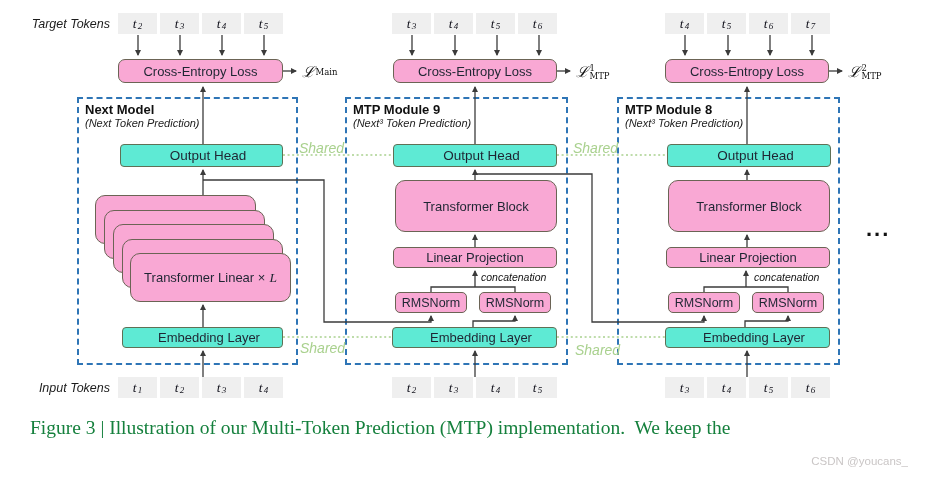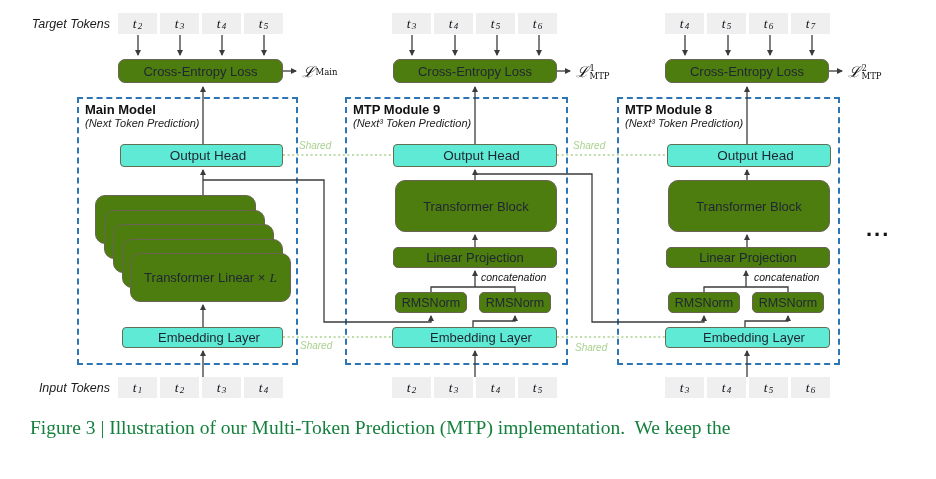--- a/index.html
+++ b/index.html
@@ -2,33 +2,33 @@
 <html><head>
 <meta charset="utf-8">
 <style>
   html,body{margin:0;padding:0;background:#ffffff;}
   .canvas{position:relative;width:936px;height:479px;background:#fff;overflow:hidden;
           font-family:"Liberation Sans",sans-serif;}
   .module{position:absolute;border:2px dashed #2E75B6;z-index:1;box-sizing:border-box;background:transparent;}
   .wires{position:absolute;left:0;top:0;z-index:2;}
   .box{position:absolute;display:flex;align-items:center;justify-content:center;
        font-size:13px;color:#1f2633;z-index:3;box-sizing:border-box;text-align:center;}
-  .yellow{background:#4d7c0f;border:1.2px solid #6b6455;border-radius:5px;}
+  .yellow{background:#f9a8d4;border:1.2px solid #6b6455;border-radius:5px;}
   .green{background:#5eead4;border:1.2px solid #5f7055;border-radius:4px;padding-left:13px;}
   .biground{border-radius:10px;}
   .stackbox{width:161px;height:49px;}
   .tokens{position:absolute;display:flex;gap:3px;z-index:3;}
   .tok{width:39px;height:21px;background:#efefef;display:flex;align-items:center;justify-content:center;
        font-family:"Liberation Serif",serif;font-style:italic;font-size:13.5px;color:#15151f;}
   .tok sub{font-size:9px;line-height:8px;margin-left:1px;transform:translateY(2px);}
   .side-label{position:absolute;font-style:italic;font-size:12.5px;color:#1c1c1c;z-index:3;
               width:82px;text-align:right;}
   .mod-title{position:absolute;font-weight:bold;font-size:13px;color:#101010;z-index:3;}
   .mod-sub{position:absolute;font-style:italic;font-size:11px;color:#222;z-index:3;}
-  .shared{position:absolute;font-style:italic;font-size:10px;color:#A9D18E;z-index:3;text-align:center;}
+  .shared{position:absolute;font-style:italic;font-size:14px;color:#A9D18E;z-index:3;text-align:center;}
   .loss{position:absolute;font-family:"DejaVu Serif","Liberation Serif",serif;font-style:italic;
         font-size:15px;color:#101010;z-index:3;display:flex;align-items:center;}
   .supsub{display:inline-flex;flex-direction:column;align-items:flex-start;font-style:normal;
           font-size:8.5px;line-height:8px;margin-left:1px;transform:translateY(1px);}
   .concat{position:absolute;font-style:italic;font-size:10.5px;color:#111;z-index:4;}
   .dots{position:absolute;font-size:22px;font-weight:bold;color:#111;z-index:3;letter-spacing:2px;}
   .var{font-family:"Liberation Serif",serif;font-style:italic;margin-left:4px;font-size:13.5px;}
   .cap{position:absolute;font-family:"Liberation Serif",serif;font-size:19.5px;color:#15803d;
        z-index:3;white-space:pre;}
   .watermark{position:absolute;font-size:11.5px;color:#cac6c6;z-index:3;width:210px;text-align:right;}
@@ -173,21 +173,21 @@
       </span>
   </div>
   <div class="loss" style="left:848px;top:61px">
     <span>ℒ</span>
     <span class="supsub">
         <span>2</span>
         <span>MTP</span>
       </span>
   </div>
 
-  <div class="mod-title" style="left:85px;top:102px">Main Model</div>
+  <div class="mod-title" style="left:85px;top:102px">Next Model</div>
   <div class="mod-sub" style="left:85px;top:117px">(Next Token Prediction)</div>
   <div class="mod-title" style="left:353px;top:102px">MTP Module 9</div>
   <div class="mod-sub" style="left:353px;top:117px">(Next³ Token Prediction)</div>
   <div class="mod-title" style="left:625px;top:102px">MTP Module 8</div>
   <div class="mod-sub" style="left:625px;top:117px">(Next³ Token Prediction)</div>
 
   <div class="box green" style="left:120px;top:144px;width:163px;height:23px;font-size:13.5px">Output Head</div>
   <div class="box green" style="left:393px;top:144px;width:164px;height:23px;font-size:13.5px">Output Head</div>
   <div class="box green" style="left:667px;top:144px;width:164px;height:23px;font-size:13.5px">Output Head</div>
 
@@ -274,14 +274,15 @@
         <span>t</span>
         <sub>5</sub>
       </div>
     <div class="tok">
         <span>t</span>
         <sub>6</sub>
       </div>
   </div>
 
   <div class="cap" style="left:30px;top:417px">Figure 3 | Illustration of our Multi-Token Prediction (MTP) implementation.  We keep the</div>
+  <div class="watermark" style="left:698px;top:455px">CSDN @youcans_</div>
 
 </div>
 
 </body></html>

